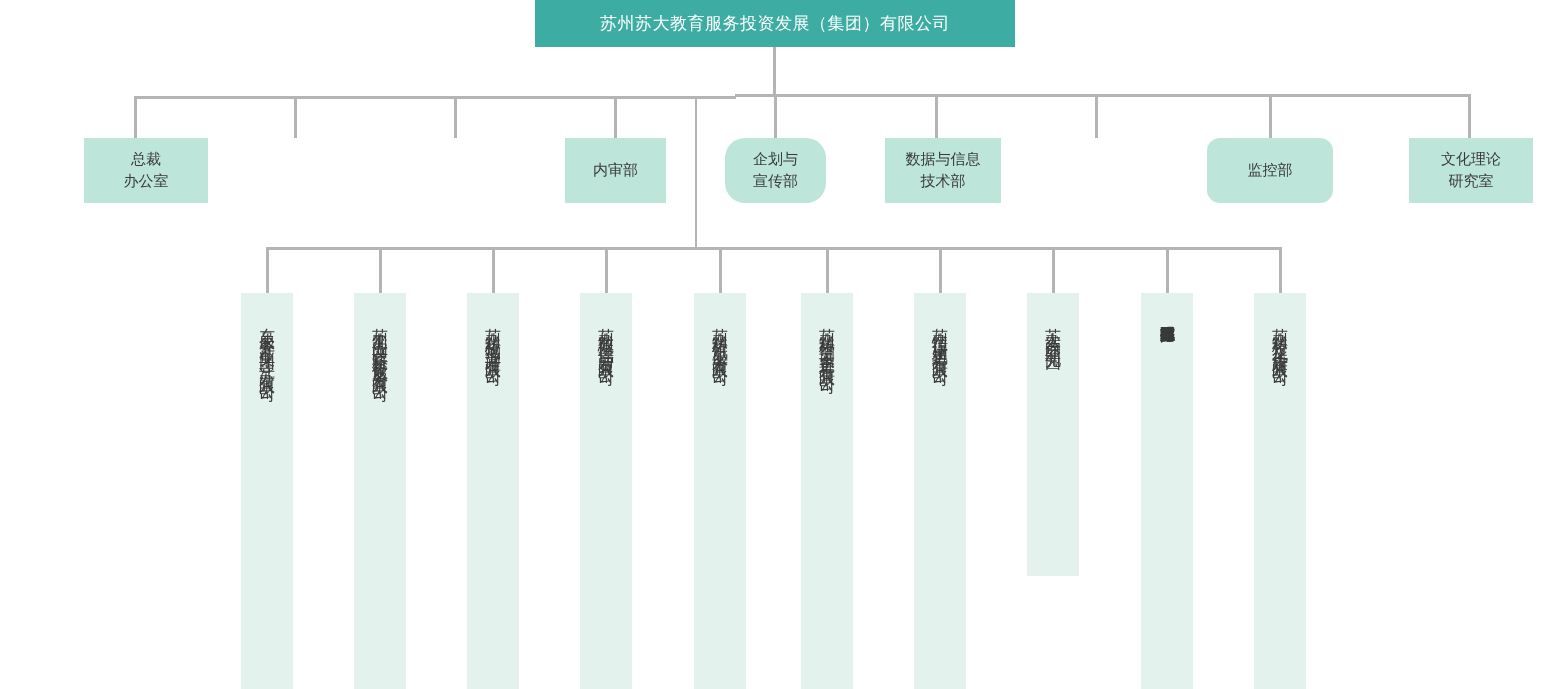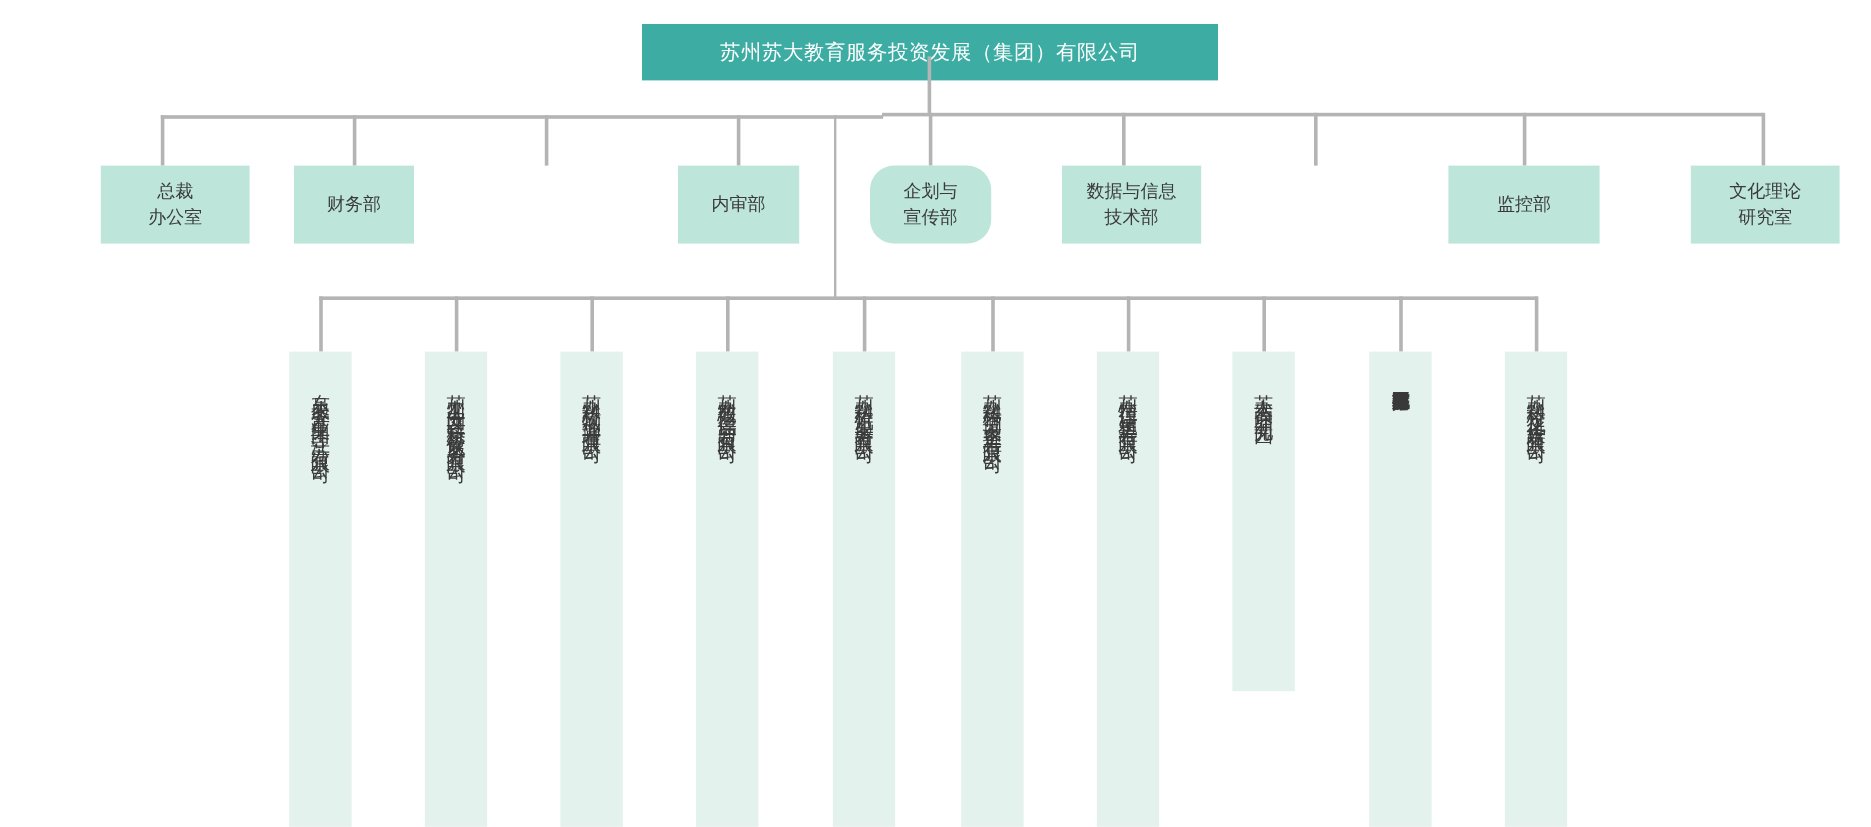--- a/index.html
+++ b/index.html
@@ -37,21 +37,20 @@
     height: 47px;
     background: #3dada4;
     color: #ffffff;
     font-size: 17px;
     letter-spacing: 0.5px;
     display: flex;
     align-items: center;
     justify-content: center;
     text-align: center;
     box-sizing: border-box;
-    margin-top: 20px;
   }
 
   
   .dept-node {
     position: absolute;
     top: 138px;
     height: 65px;
     background: #bde5d9;
     color: #3a3a3a;
     font-size: 15px;
@@ -105,27 +104,26 @@
   <div class="line line-v" style="left:454px; top:96px; height:42px;"></div>
   <div class="line line-v" style="left:614px; top:96px; height:42px;"></div>
   <div class="line line-v" style="left:774px; top:94px; height:44px;"></div>
   <div class="line line-v" style="left:935px; top:94px; height:44px;"></div>
   <div class="line line-v" style="left:1095px; top:94px; height:44px;"></div>
   <div class="line line-v" style="left:1269px; top:94px; height:44px;"></div>
   <div class="line line-v" style="left:1468px; top:94px; height:44px;"></div>
 
   <div class="dept-node" style="left:84px;   width:124px;">总裁
 办公室</div>
-  <div class="dept-node" style="left:245px;  width:100px;">财务部</div>
   <div class="dept-node" style="left:565px;  width:101px;">内审部</div>
   <div class="dept-node" style="left:725px;  width:101px;border-radius:20px;">企划与
 宣传部</div>
   <div class="dept-node" style="left:885px;  width:116px;">数据与信息
 技术部</div>
-  <div class="dept-node" style="left:1207px; width:126px;">监控部</div>
+  <div class="dept-node" style="left:1207px; width:126px;border-radius:13px;">监控部</div>
   <div class="dept-node" style="left:1409px; width:124px;">文化理论
 研究室</div>
 
   <div class="line line-v" style="left:695px; top:96px; height:152px; width:2px;"></div>
   <div class="line line-h" style="left:266px; top:247px; width:1015px;"></div>
 
   <div class="line line-v" style="left:266px;  top:247px; height:46px;"></div>
   <div class="line line-v" style="left:379px;  top:247px; height:46px;"></div>
   <div class="line line-v" style="left:492px;  top:247px; height:46px;"></div>
   <div class="line line-v" style="left:605px;  top:247px; height:46px;"></div>

